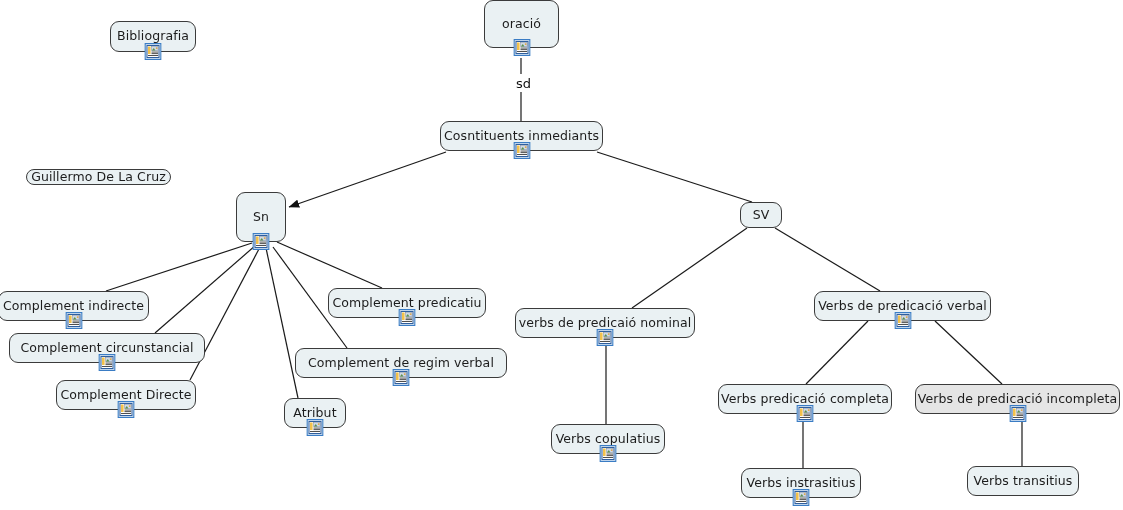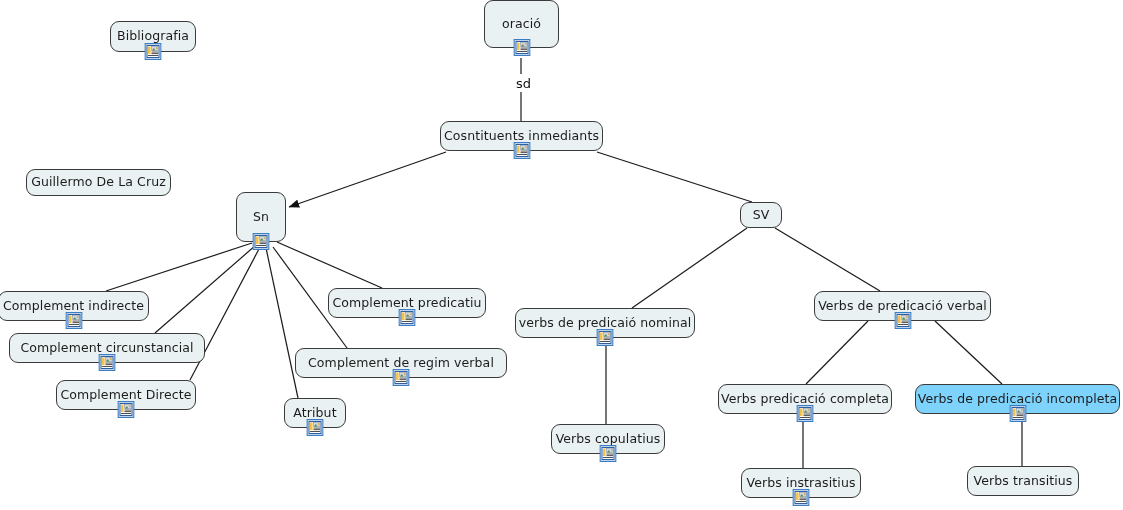--- a/index.html
+++ b/index.html
@@ -133,21 +133,21 @@
           <rect x="2.5" y="2.5" width="12" height="12" fill="#ffffff" stroke="#2f5f9e" stroke-width="1"></rect>
           <rect x="3.5" y="3.5" width="2.6" height="7.5" fill="#f2c14b"></rect>
           <rect x="7" y="3.5" width="6.6" height="4.2" fill="#cfd9e6" stroke="#7b879b" stroke-width="0.5"></rect>
           <polygon points="7.4,7.4 9.3,4.9 10.9,7.4" fill="#5a8f4a"></polygon>
           <circle cx="12.2" cy="5.1" r="0.9" fill="#e2a33c"></circle>
           <rect x="7" y="8.6" width="6.6" height="0.9" fill="#3b3b3b"></rect>
           <rect x="7" y="10.2" width="6.6" height="0.9" fill="#3b3b3b"></rect>
           <rect x="3.5" y="12" width="10.1" height="0.9" fill="#3b3b3b"></rect>
         </svg>
       </div>
-      <div class="node" style="left: 26px; top: 169px; width: 145px; height: 27px; background: rgb(234, 241, 243); border-color: rgb(59, 59, 59);">
+      <div class="node" style="left: 26px; top: 169px; width: 145px; height: 16px; background: rgb(234, 241, 243); border-color: rgb(59, 59, 59);">
         <span class="node-label">Guillermo De La Cruz</span>
       </div>
       <div class="node" style="left: 236px; top: 192px; width: 50px; height: 50px; background: rgb(234, 241, 243); border-color: rgb(59, 59, 59);">
         <span class="node-label">Sn</span>
         <svg viewBox="0 0 17 17" width="17" height="17" class="node-icon">
           <rect x="0.5" y="0.5" width="16" height="16" fill="#dfe9f5" stroke="#3a7cc4" stroke-width="1.4"></rect>
           <rect x="2.5" y="2.5" width="12" height="12" fill="#ffffff" stroke="#2f5f9e" stroke-width="1"></rect>
           <rect x="3.5" y="3.5" width="2.6" height="7.5" fill="#f2c14b"></rect>
           <rect x="7" y="3.5" width="6.6" height="4.2" fill="#cfd9e6" stroke="#7b879b" stroke-width="0.5"></rect>
           <polygon points="7.4,7.4 9.3,4.9 10.9,7.4" fill="#5a8f4a"></polygon>
@@ -265,21 +265,21 @@
           <rect x="2.5" y="2.5" width="12" height="12" fill="#ffffff" stroke="#2f5f9e" stroke-width="1"></rect>
           <rect x="3.5" y="3.5" width="2.6" height="7.5" fill="#f2c14b"></rect>
           <rect x="7" y="3.5" width="6.6" height="4.2" fill="#cfd9e6" stroke="#7b879b" stroke-width="0.5"></rect>
           <polygon points="7.4,7.4 9.3,4.9 10.9,7.4" fill="#5a8f4a"></polygon>
           <circle cx="12.2" cy="5.1" r="0.9" fill="#e2a33c"></circle>
           <rect x="7" y="8.6" width="6.6" height="0.9" fill="#3b3b3b"></rect>
           <rect x="7" y="10.2" width="6.6" height="0.9" fill="#3b3b3b"></rect>
           <rect x="3.5" y="12" width="10.1" height="0.9" fill="#3b3b3b"></rect>
         </svg>
       </div>
-      <div class="node" style="left: 915px; top: 384px; width: 205px; height: 30px; background: #7dd3fc; border-color: rgb(59, 59, 59);">
+      <div class="node" style="left: 915px; top: 384px; width: 205px; height: 30px; background: #e5e5e5; border-color: rgb(59, 59, 59);">
         <span class="node-label">Verbs de predicació incompleta</span>
         <svg viewBox="0 0 17 17" width="17" height="17" class="node-icon">
           <rect x="0.5" y="0.5" width="16" height="16" fill="#dfe9f5" stroke="#3a7cc4" stroke-width="1.4"></rect>
           <rect x="2.5" y="2.5" width="12" height="12" fill="#ffffff" stroke="#2f5f9e" stroke-width="1"></rect>
           <rect x="3.5" y="3.5" width="2.6" height="7.5" fill="#f2c14b"></rect>
           <rect x="7" y="3.5" width="6.6" height="4.2" fill="#cfd9e6" stroke="#7b879b" stroke-width="0.5"></rect>
           <polygon points="7.4,7.4 9.3,4.9 10.9,7.4" fill="#5a8f4a"></polygon>
           <circle cx="12.2" cy="5.1" r="0.9" fill="#e2a33c"></circle>
           <rect x="7" y="8.6" width="6.6" height="0.9" fill="#3b3b3b"></rect>
           <rect x="7" y="10.2" width="6.6" height="0.9" fill="#3b3b3b"></rect>

